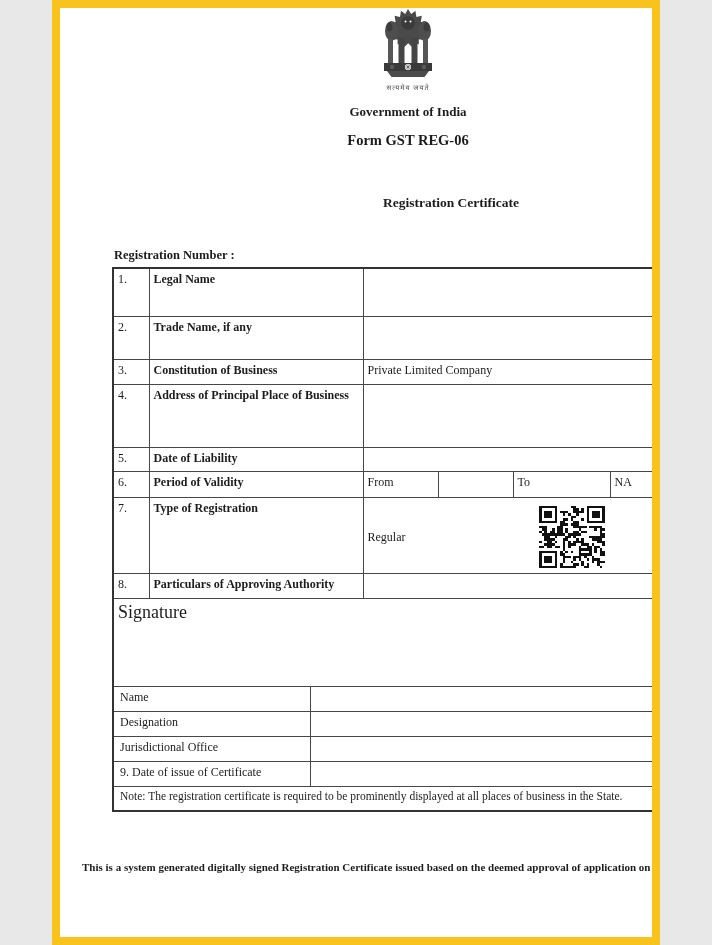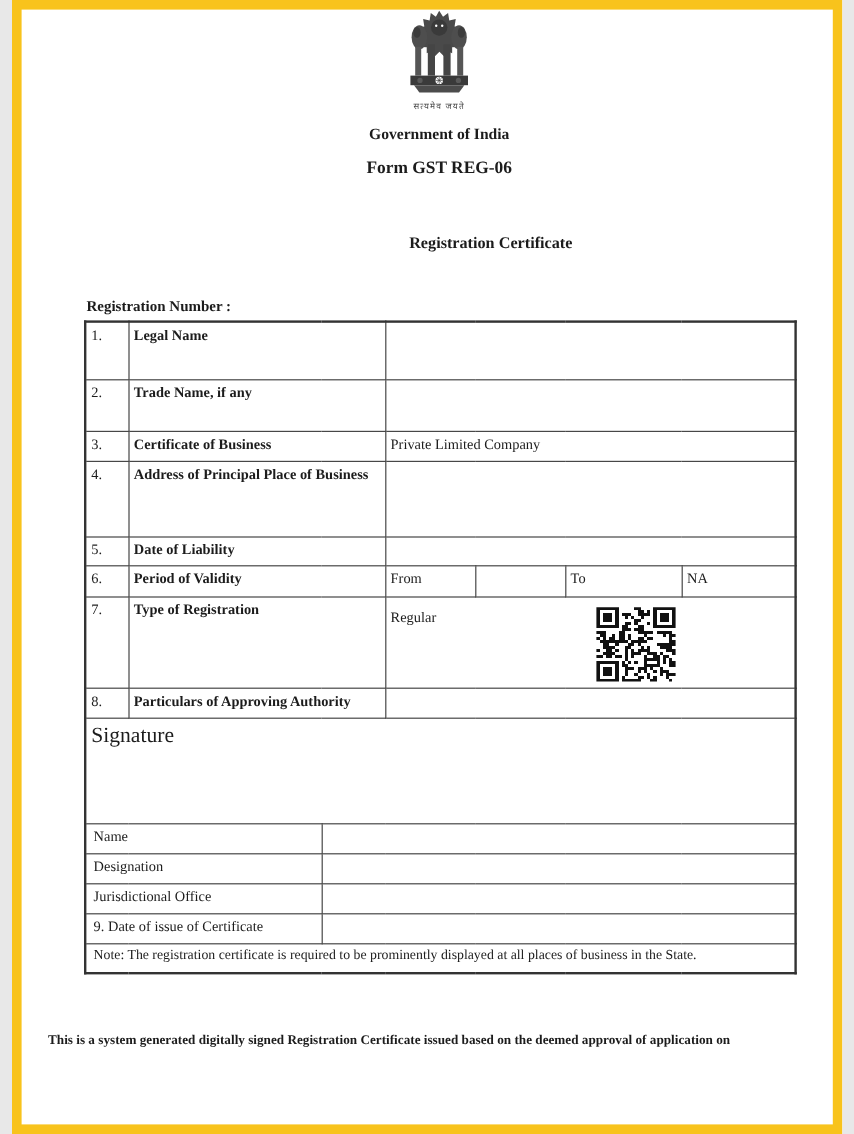--- a/index.html
+++ b/index.html
@@ -1,21 +1,21 @@
 <!DOCTYPE html>
 <html><head>
 <meta charset="utf-8">
 <style>
   * { margin: 0; padding: 0; box-sizing: border-box; }
   html, body { background: #e8e8e8; }
   body { font-family: "Liberation Serif", serif; color: #1c1c1c; }
 
   .page {
     position: relative;
-    width: 692px;
+    width: 608px;
     height: 945px;
     margin: 0 auto;
     background: #ffffff;
     overflow: hidden;
   }
   .frame {
     position: absolute;
     inset: 0;
     border: 8px solid #F8C31C;
     pointer-events: none;
@@ -78,21 +78,21 @@
   tr.h25 td { height: 25px; }
   tr.h63 td { height: 63px; }
   tr.h24 td { height: 24px; }
   tr.h26 td { height: 26px; }
   tr.h76 td { height: 76px; }
   tr.h88 td { height: 88px; }
 
   .row7-flex {
     display: flex;
     justify-content: space-between;
-    align-items: flex-start;
+    align-items: center;
   }
   .row7-flex .reg-type-value { padding-top: 6px; }
   .qr {
     width: 66px;
     height: 62px;
     margin-right: 95px;
     margin-top: 5px;
   }
   .sig-label { font-size: 18px; margin-top: 48px; }
   .note-cell { font-size: 11.5px; padding-left: 6px !important; margin-top: 36px; }
@@ -166,21 +166,21 @@
         <td class="lbl" colspan="2">Legal Name</td>
         <td class="val" colspan="4"></td>
       </tr>
       <tr class="h43">
         <td class="num">2.</td>
         <td class="lbl" colspan="2">Trade Name, if any</td>
         <td class="val" colspan="4"></td>
       </tr>
       <tr class="h25">
         <td class="num">3.</td>
-        <td class="lbl" colspan="2">Certificate of Business</td>
+        <td class="lbl" colspan="2">Constitution of Business</td>
         <td class="val" colspan="4">Private Limited Company</td>
       </tr>
       <tr class="h63">
         <td class="num">4.</td>
         <td class="lbl" colspan="2">Address of Principal Place of Business</td>
         <td class="val" colspan="4"></td>
       </tr>
       <tr class="h24">
         <td class="num">5.</td>
         <td class="lbl" colspan="2">Date of Liability</td>

